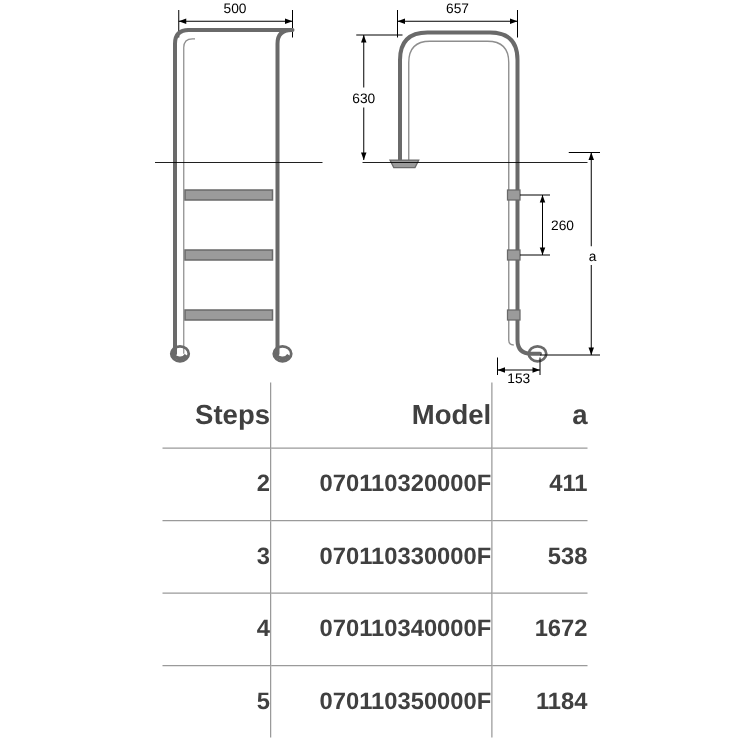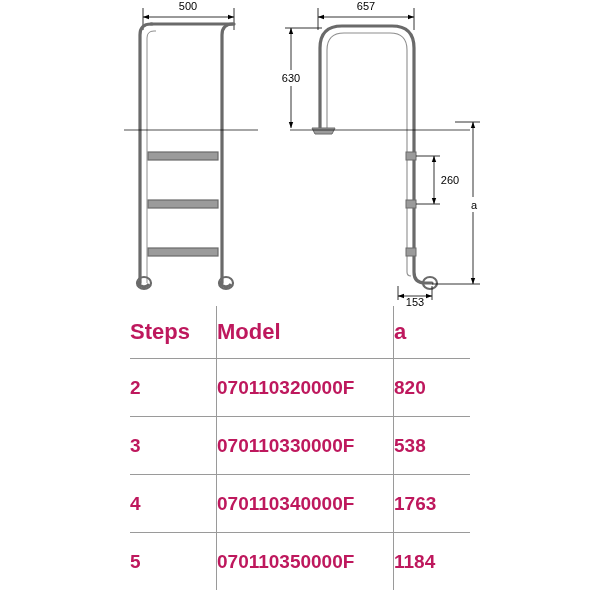--- a/index.html
+++ b/index.html
@@ -29,24 +29,24 @@
   }
   #spec-table {
     position: absolute;
     left: 130px;
     top: 306px;
     width: 340px;
     border-collapse: collapse;
   }
   #spec-table td, #spec-table th {
     border: 1px solid #9a9a9a;
-    text-align: left;
+    text-align: right;
     font-weight: bold;
     font-family: "Liberation Sans", sans-serif;
-    color: #be185d;
+    color: #404040;
   }
   #spec-table thead th {
     font-size: 22px;
     height: 52px;
     border-top: none;
     padding: 0;
   }
   #spec-table tbody td {
     font-size: 19px;
     height: 57px;
@@ -176,31 +176,31 @@
       <tr>
         <th>Steps</th>
         <th>Model</th>
         <th>a</th>
       </tr>
     </thead>
     <tbody>
       <tr>
         <td>2</td>
         <td>070110320000F</td>
-        <td>820</td>
+        <td>411</td>
       </tr>
       <tr>
         <td>3</td>
         <td>070110330000F</td>
         <td>538</td>
       </tr>
       <tr>
         <td>4</td>
         <td>070110340000F</td>
-        <td>1763</td>
+        <td>1672</td>
       </tr>
       <tr>
         <td>5</td>
         <td>070110350000F</td>
         <td>1184</td>
       </tr>
     </tbody>
   </table>
 
 </div>

